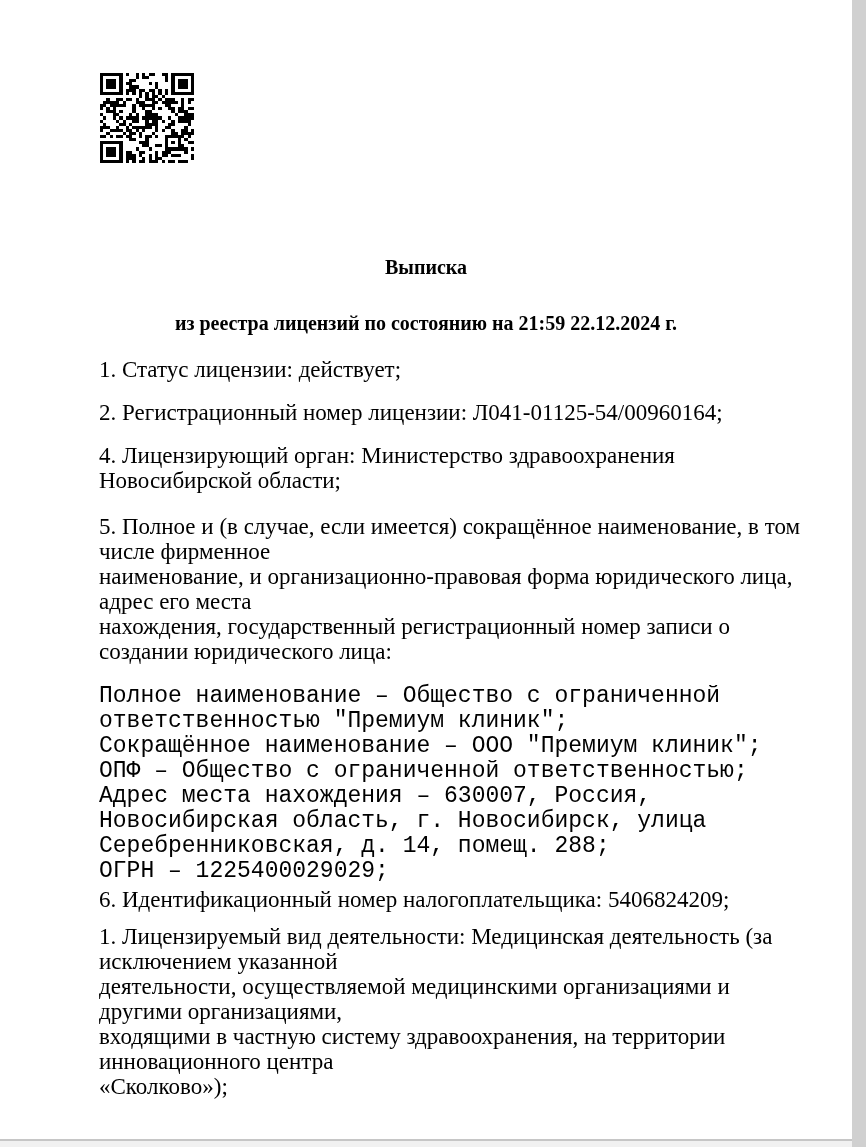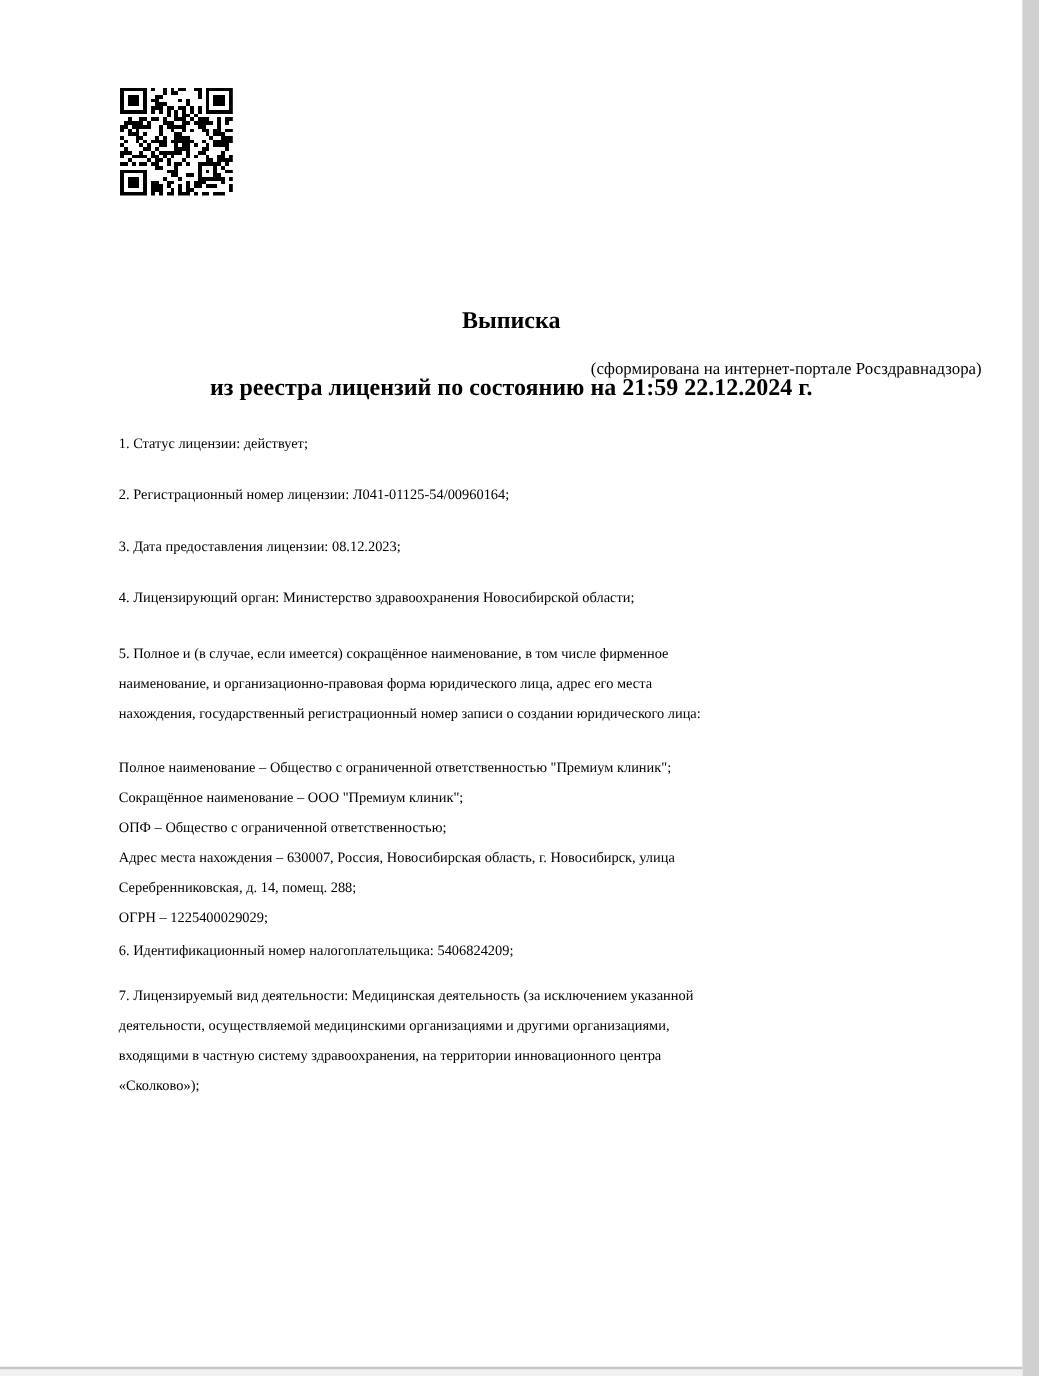--- a/index.html
+++ b/index.html
@@ -56,68 +56,66 @@
     left: 0; top: 299px;
     width: 818px;
     text-align: right;
     font-size: 14px;
     line-height: 20px;
   }
   .doc-body {
     position: absolute;
     left: 99px; top: 357px;
     width: 714px;
-    font-size: 12px;
+    font-size: 23px;
     line-height: 25px;
   }
   .para {
     margin: 0;
     white-space: pre-line;
   }
   .mb18 { margin-bottom: 18px; }
   .mb15 { margin-bottom: 21px; }
   .mb12 { margin-bottom: 12px; }
   .mb4  { margin-bottom: 20px; }
-  .mb3  { margin-bottom: 3px; }
+  .mb3  { margin-bottom: 3px; font-family: Liberation Mono, monospace; }
   .mb0  { margin-bottom: 0; }
 </style>
 </head>
 <body>
 
 <div class="page">
 
   <div class="qr">
     <svg id="qr-svg" viewBox="0 0 29 29" shape-rendering="crispEdges" preserveAspectRatio="none">
         <path d="M0 0h1v1h-1zM1 0h1v1h-1zM2 0h1v1h-1zM3 0h1v1h-1zM4 0h1v1h-1zM5 0h1v1h-1zM6 0h1v1h-1zM8 0h1v1h-1zM11 0h1v1h-1zM13 0h1v1h-1zM15 0h1v1h-1zM16 0h1v1h-1zM19 0h1v1h-1zM20 0h1v1h-1zM22 0h1v1h-1zM23 0h1v1h-1zM24 0h1v1h-1zM25 0h1v1h-1zM26 0h1v1h-1zM27 0h1v1h-1zM28 0h1v1h-1zM0 1h1v1h-1zM6 1h1v1h-1zM11 1h1v1h-1zM13 1h1v1h-1zM14 1h1v1h-1zM20 1h1v1h-1zM22 1h1v1h-1zM28 1h1v1h-1zM0 2h1v1h-1zM2 2h1v1h-1zM3 2h1v1h-1zM4 2h1v1h-1zM6 2h1v1h-1zM9 2h1v1h-1zM10 2h1v1h-1zM20 2h1v1h-1zM22 2h1v1h-1zM24 2h1v1h-1zM25 2h1v1h-1zM26 2h1v1h-1zM28 2h1v1h-1zM0 3h1v1h-1zM2 3h1v1h-1zM3 3h1v1h-1zM4 3h1v1h-1zM6 3h1v1h-1zM8 3h1v1h-1zM9 3h1v1h-1zM15 3h1v1h-1zM17 3h1v1h-1zM22 3h1v1h-1zM24 3h1v1h-1zM25 3h1v1h-1zM26 3h1v1h-1zM28 3h1v1h-1zM0 4h1v1h-1zM2 4h1v1h-1zM3 4h1v1h-1zM4 4h1v1h-1zM6 4h1v1h-1zM9 4h1v1h-1zM10 4h1v1h-1zM11 4h1v1h-1zM17 4h1v1h-1zM22 4h1v1h-1zM24 4h1v1h-1zM25 4h1v1h-1zM26 4h1v1h-1zM28 4h1v1h-1zM0 5h1v1h-1zM6 5h1v1h-1zM8 5h1v1h-1zM9 5h1v1h-1zM10 5h1v1h-1zM12 5h1v1h-1zM13 5h1v1h-1zM15 5h1v1h-1zM16 5h1v1h-1zM18 5h1v1h-1zM20 5h1v1h-1zM22 5h1v1h-1zM28 5h1v1h-1zM0 6h1v1h-1zM1 6h1v1h-1zM2 6h1v1h-1zM3 6h1v1h-1zM4 6h1v1h-1zM5 6h1v1h-1zM6 6h1v1h-1zM8 6h1v1h-1zM10 6h1v1h-1zM12 6h1v1h-1zM14 6h1v1h-1zM16 6h1v1h-1zM18 6h1v1h-1zM20 6h1v1h-1zM22 6h1v1h-1zM23 6h1v1h-1zM24 6h1v1h-1zM25 6h1v1h-1zM26 6h1v1h-1zM27 6h1v1h-1zM28 6h1v1h-1zM12 7h1v1h-1zM14 7h1v1h-1zM16 7h1v1h-1zM17 7h1v1h-1zM19 7h1v1h-1zM2 8h1v1h-1zM5 8h1v1h-1zM6 8h1v1h-1zM8 8h1v1h-1zM9 8h1v1h-1zM11 8h1v1h-1zM14 8h1v1h-1zM15 8h1v1h-1zM16 8h1v1h-1zM18 8h1v1h-1zM20 8h1v1h-1zM21 8h1v1h-1zM22 8h1v1h-1zM25 8h1v1h-1zM27 8h1v1h-1zM28 8h1v1h-1zM1 9h1v1h-1zM2 9h1v1h-1zM3 9h1v1h-1zM4 9h1v1h-1zM5 9h1v1h-1zM7 9h1v1h-1zM11 9h1v1h-1zM12 9h1v1h-1zM13 9h1v1h-1zM16 9h1v1h-1zM17 9h1v1h-1zM19 9h1v1h-1zM20 9h1v1h-1zM21 9h1v1h-1zM22 9h1v1h-1zM23 9h1v1h-1zM25 9h1v1h-1zM27 9h1v1h-1zM0 10h1v1h-1zM1 10h1v1h-1zM3 10h1v1h-1zM4 10h1v1h-1zM5 10h1v1h-1zM6 10h1v1h-1zM7 10h1v1h-1zM10 10h1v1h-1zM12 10h1v1h-1zM13 10h1v1h-1zM14 10h1v1h-1zM15 10h1v1h-1zM16 10h1v1h-1zM20 10h1v1h-1zM21 10h1v1h-1zM25 10h1v1h-1zM0 11h1v1h-1zM2 11h1v1h-1zM4 11h1v1h-1zM10 11h1v1h-1zM13 11h1v1h-1zM16 11h1v1h-1zM18 11h1v1h-1zM21 11h1v1h-1zM22 11h1v1h-1zM24 11h1v1h-1zM25 11h1v1h-1zM27 11h1v1h-1zM28 11h1v1h-1zM2 12h1v1h-1zM3 12h1v1h-1zM4 12h1v1h-1zM6 12h1v1h-1zM10 12h1v1h-1zM14 12h1v1h-1zM15 12h1v1h-1zM22 12h1v1h-1zM24 12h1v1h-1zM25 12h1v1h-1zM26 12h1v1h-1zM0 13h1v1h-1zM4 13h1v1h-1zM5 13h1v1h-1zM9 13h1v1h-1zM11 13h1v1h-1zM14 13h1v1h-1zM15 13h1v1h-1zM16 13h1v1h-1zM17 13h1v1h-1zM23 13h1v1h-1zM26 13h1v1h-1zM27 13h1v1h-1zM28 13h1v1h-1zM1 14h1v1h-1zM4 14h1v1h-1zM6 14h1v1h-1zM8 14h1v1h-1zM9 14h1v1h-1zM10 14h1v1h-1zM11 14h1v1h-1zM13 14h1v1h-1zM14 14h1v1h-1zM15 14h1v1h-1zM16 14h1v1h-1zM17 14h1v1h-1zM18 14h1v1h-1zM21 14h1v1h-1zM24 14h1v1h-1zM25 14h1v1h-1zM26 14h1v1h-1zM27 14h1v1h-1zM28 14h1v1h-1zM0 15h1v1h-1zM5 15h1v1h-1zM7 15h1v1h-1zM10 15h1v1h-1zM11 15h1v1h-1zM14 15h1v1h-1zM16 15h1v1h-1zM17 15h1v1h-1zM19 15h1v1h-1zM22 15h1v1h-1zM24 15h1v1h-1zM25 15h1v1h-1zM26 15h1v1h-1zM27 15h1v1h-1zM1 16h1v1h-1zM6 16h1v1h-1zM7 16h1v1h-1zM9 16h1v1h-1zM14 16h1v1h-1zM15 16h1v1h-1zM16 16h1v1h-1zM17 16h1v1h-1zM21 16h1v1h-1zM22 16h1v1h-1zM27 16h1v1h-1zM0 17h1v1h-1zM1 17h1v1h-1zM2 17h1v1h-1zM5 17h1v1h-1zM8 17h1v1h-1zM10 17h1v1h-1zM11 17h1v1h-1zM12 17h1v1h-1zM13 17h1v1h-1zM14 17h1v1h-1zM15 17h1v1h-1zM17 17h1v1h-1zM20 17h1v1h-1zM21 17h1v1h-1zM26 17h1v1h-1zM0 18h1v1h-1zM3 18h1v1h-1zM4 18h1v1h-1zM5 18h1v1h-1zM6 18h1v1h-1zM8 18h1v1h-1zM9 18h1v1h-1zM11 18h1v1h-1zM13 18h1v1h-1zM17 18h1v1h-1zM19 18h1v1h-1zM22 18h1v1h-1zM25 18h1v1h-1zM26 18h1v1h-1zM28 18h1v1h-1zM2 19h1v1h-1zM7 19h1v1h-1zM9 19h1v1h-1zM10 19h1v1h-1zM12 19h1v1h-1zM16 19h1v1h-1zM22 19h1v1h-1zM23 19h1v1h-1zM25 19h1v1h-1zM26 19h1v1h-1zM27 19h1v1h-1zM28 19h1v1h-1zM0 20h1v1h-1zM1 20h1v1h-1zM3 20h1v1h-1zM5 20h1v1h-1zM6 20h1v1h-1zM8 20h1v1h-1zM9 20h1v1h-1zM12 20h1v1h-1zM14 20h1v1h-1zM15 20h1v1h-1zM17 20h1v1h-1zM20 20h1v1h-1zM21 20h1v1h-1zM22 20h1v1h-1zM23 20h1v1h-1zM24 20h1v1h-1zM25 20h1v1h-1zM27 20h1v1h-1zM9 21h1v1h-1zM10 21h1v1h-1zM14 21h1v1h-1zM20 21h1v1h-1zM24 21h1v1h-1zM26 21h1v1h-1zM0 22h1v1h-1zM1 22h1v1h-1zM2 22h1v1h-1zM3 22h1v1h-1zM4 22h1v1h-1zM5 22h1v1h-1zM6 22h1v1h-1zM12 22h1v1h-1zM13 22h1v1h-1zM14 22h1v1h-1zM20 22h1v1h-1zM22 22h1v1h-1zM24 22h1v1h-1zM27 22h1v1h-1zM28 22h1v1h-1zM0 23h1v1h-1zM6 23h1v1h-1zM13 23h1v1h-1zM14 23h1v1h-1zM17 23h1v1h-1zM18 23h1v1h-1zM20 23h1v1h-1zM24 23h1v1h-1zM25 23h1v1h-1zM0 24h1v1h-1zM2 24h1v1h-1zM3 24h1v1h-1zM4 24h1v1h-1zM6 24h1v1h-1zM11 24h1v1h-1zM15 24h1v1h-1zM20 24h1v1h-1zM21 24h1v1h-1zM22 24h1v1h-1zM23 24h1v1h-1zM24 24h1v1h-1zM25 24h1v1h-1zM26 24h1v1h-1zM28 24h1v1h-1zM0 25h1v1h-1zM2 25h1v1h-1zM3 25h1v1h-1zM4 25h1v1h-1zM6 25h1v1h-1zM8 25h1v1h-1zM9 25h1v1h-1zM12 25h1v1h-1zM13 25h1v1h-1zM17 25h1v1h-1zM19 25h1v1h-1zM20 25h1v1h-1zM21 25h1v1h-1zM26 25h1v1h-1zM0 26h1v1h-1zM2 26h1v1h-1zM3 26h1v1h-1zM4 26h1v1h-1zM6 26h1v1h-1zM8 26h1v1h-1zM9 26h1v1h-1zM10 26h1v1h-1zM12 26h1v1h-1zM15 26h1v1h-1zM17 26h1v1h-1zM19 26h1v1h-1zM20 26h1v1h-1zM22 26h1v1h-1zM23 26h1v1h-1zM24 26h1v1h-1zM28 26h1v1h-1zM0 27h1v1h-1zM6 27h1v1h-1zM8 27h1v1h-1zM9 27h1v1h-1zM10 27h1v1h-1zM13 27h1v1h-1zM15 27h1v1h-1zM17 27h1v1h-1zM18 27h1v1h-1zM28 27h1v1h-1zM0 28h1v1h-1zM1 28h1v1h-1zM2 28h1v1h-1zM3 28h1v1h-1zM4 28h1v1h-1zM5 28h1v1h-1zM6 28h1v1h-1zM8 28h1v1h-1zM10 28h1v1h-1zM12 28h1v1h-1zM13 28h1v1h-1zM15 28h1v1h-1zM16 28h1v1h-1zM17 28h1v1h-1zM19 28h1v1h-1zM21 28h1v1h-1zM22 28h1v1h-1zM24 28h1v1h-1zM25 28h1v1h-1zM26 28h1v1h-1z" fill="#000000"></path>
       </svg>
   </div>
 
   <div class="title">
     <div>Выписка</div>
     <div>из реестра лицензий по состоянию на 21:59 22.12.2024 г.</div>
   </div>
 
-  <div class="subtitle">(сформирована на интернет-портале Росздравнадзора)</div>
 
   <div class="doc-body">
     <p class="para mb18">1. Статус лицензии: действует;</p>
     <p class="para mb18">2. Регистрационный номер лицензии: Л041-01125-54/00960164;</p>
-    <p class="para mb18">3. Дата предоставления лицензии: 08.12.2023;</p>
     <p class="para mb15">4. Лицензирующий орган: Министерство здравоохранения Новосибирской области;</p>
     <p class="para mb4">5. Полное и (в случае, если имеется) сокращённое наименование, в том числе фирменное
 наименование, и организационно-правовая форма юридического лица, адрес его места
 нахождения, государственный регистрационный номер записи о создании юридического лица:</p>
     <p class="para mb3">Полное наименование – Общество с ограниченной ответственностью "Премиум клиник";
 Сокращённое наименование – ООО "Премиум клиник";
 ОПФ – Общество с ограниченной ответственностью;
 Адрес места нахождения – 630007, Россия, Новосибирская область, г. Новосибирск, улица
 Серебренниковская, д. 14, помещ. 288;
 ОГРН – 1225400029029;</p>
     <p class="para mb12">6. Идентификационный номер налогоплательщика: 5406824209;</p>
-    <p class="para mb0">7. Лицензируемый вид деятельности: Медицинская деятельность (за исключением указанной
+    <p class="para mb0">1. Лицензируемый вид деятельности: Медицинская деятельность (за исключением указанной
 деятельности, осуществляемой медицинскими организациями и другими организациями,
 входящими в частную систему здравоохранения, на территории инновационного центра
 «Сколково»);</p>
   </div>
 
 </div>
 
 <div class="right-gutter"></div>
 <div class="bottom-gutter"></div>
 

